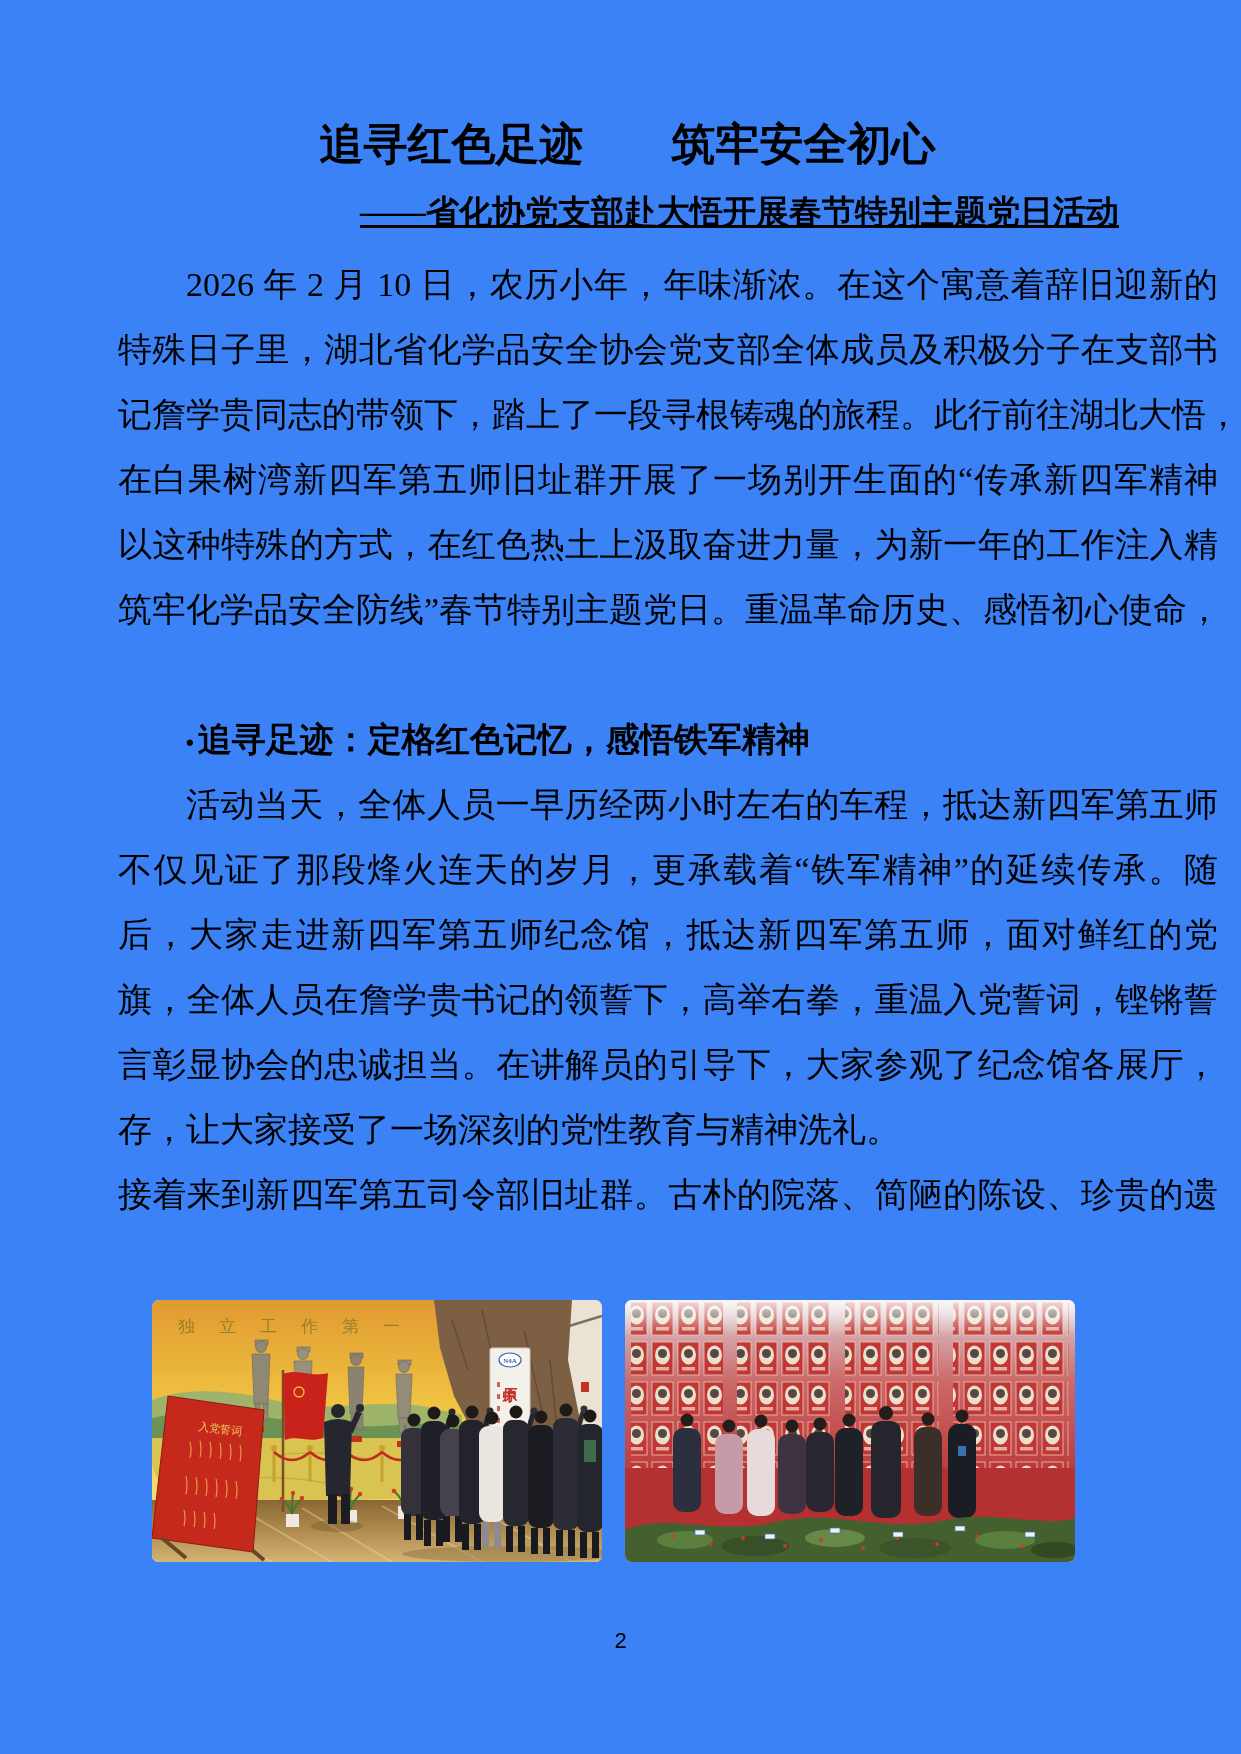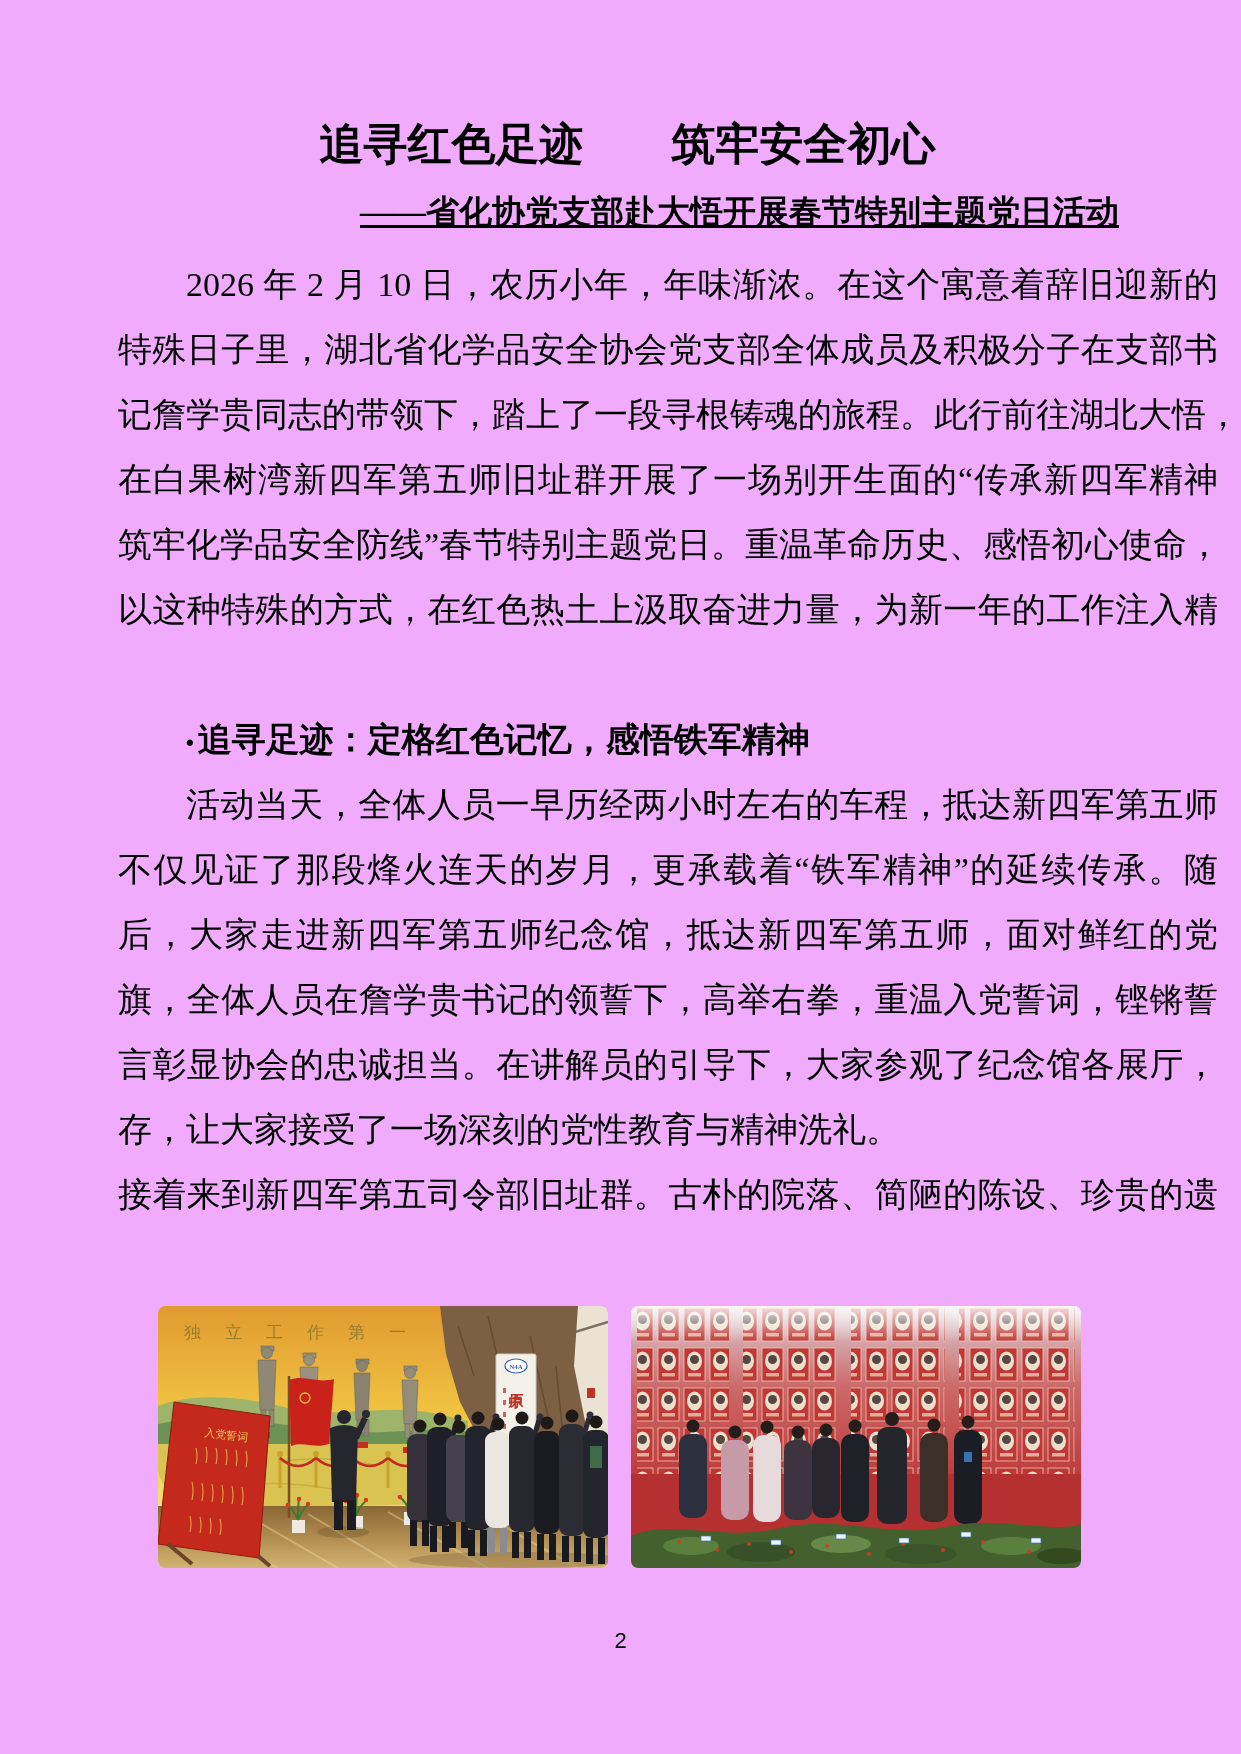--- a/index.html
+++ b/index.html
@@ -1,17 +1,17 @@
 <!DOCTYPE html>
 <html><head>
 <meta charset="utf-8">
 <style>
   html,body { margin:0; padding:0; background:#ffffff; }
   .page {
-    position:relative; width:1241px; height:1754px; background:#f0abfc;
+    position:relative; width:1241px; height:1754px; background:#3b82f6;
     overflow:hidden; font-family:"Liberation Serif","DejaVu Serif",serif; color:#000;
   }
   .doc-title {
     position:absolute; top:116px; left:0; right:0; margin:0 0 0 14px;
     text-align:center; font-size:44px; font-weight:bold; line-height:58px;
     font-family:"Liberation Serif","DejaVu Serif",serif;
   }
   .doc-subtitle {
     position:absolute; top:191px; left:360px;
     font-size:33px; font-weight:bold; line-height:42px;text-decoration:underline;
@@ -26,21 +26,21 @@
   .tline.first { text-indent:68px; }
   .tline.last { text-align-last:left; white-space:normal; }
   .section-heading {
     position:absolute; top:707px; left:186px; height:65px; line-height:65px;
     font-size:34px; font-weight:bold;
     font-family:"Liberation Sans","DejaVu Sans",sans-serif;
   }
   .section-heading .bullet { font-size:22px; vertical-align:middle; padding-right:4px; }
   .photos { position:absolute; top:1300px; left:152px; width:937px; height:262px; }
   .photo {
-    position:absolute; top:0; width:450px; height:262px; margin:6px;
+    position:absolute; top:0; width:450px; height:262px; margin:0;
     border-radius:7px; overflow:hidden;
     box-shadow: inset 0 0 9px 3px rgba(255,255,255,0.85);
   }
   .photo svg { display:block; width:450px; height:262px; }
   #photo-left { left:0; }
   #photo-right { left:473px; }
   .page-number {
     position:absolute; top:1626px; left:0; right:0; text-align:center;
     font-size:22px; line-height:30px;
     font-family:"Liberation Sans","DejaVu Sans",sans-serif;
@@ -53,22 +53,22 @@
 
   <h1 class="doc-title">追寻红色足迹　　筑牢安全初心</h1>
 
   <div class="doc-subtitle">——省化协党支部赴大悟开展春节特别主题党日活动</div>
 
   <div class="body-block" id="para1">
       <div class="tline first">2026 年 2 月 10 日，农历小年，年味渐浓。在这个寓意着辞旧迎新的</div>
       <div class="tline">特殊日子里，湖北省化学品安全协会党支部全体成员及积极分子在支部书</div>
       <div class="tline">记詹学贵同志的带领下，踏上了一段寻根铸魂的旅程。此行前往湖北大悟，</div>
       <div class="tline">在白果树湾新四军第五师旧址群开展了一场别开生面的“传承新四军精神</div>
+      <div class="tline">以这种特殊的方式，在红色热土上汲取奋进力量，为新一年的工作注入精</div>
       <div class="tline">筑牢化学品安全防线”春节特别主题党日。重温革命历史、感悟初心使命，</div>
-      <div class="tline">以这种特殊的方式，在红色热土上汲取奋进力量，为新一年的工作注入精</div>
     </div>
 
   <div class="section-heading">
     <span class="bullet">•</span><span>追寻足迹：定格红色记忆，感悟铁军精神</span>
   </div>
 
   <div class="body-block" id="para2">
       <div class="tline first">活动当天，全体人员一早历经两小时左右的车程，抵达新四军第五师</div>
       <div class="tline">不仅见证了那段烽火连天的岁月，更承载着“铁军精神”的延续传承。随</div>
       <div class="tline">后，大家走进新四军第五师纪念馆，抵达新四军第五师，面对鲜红的党</div>

